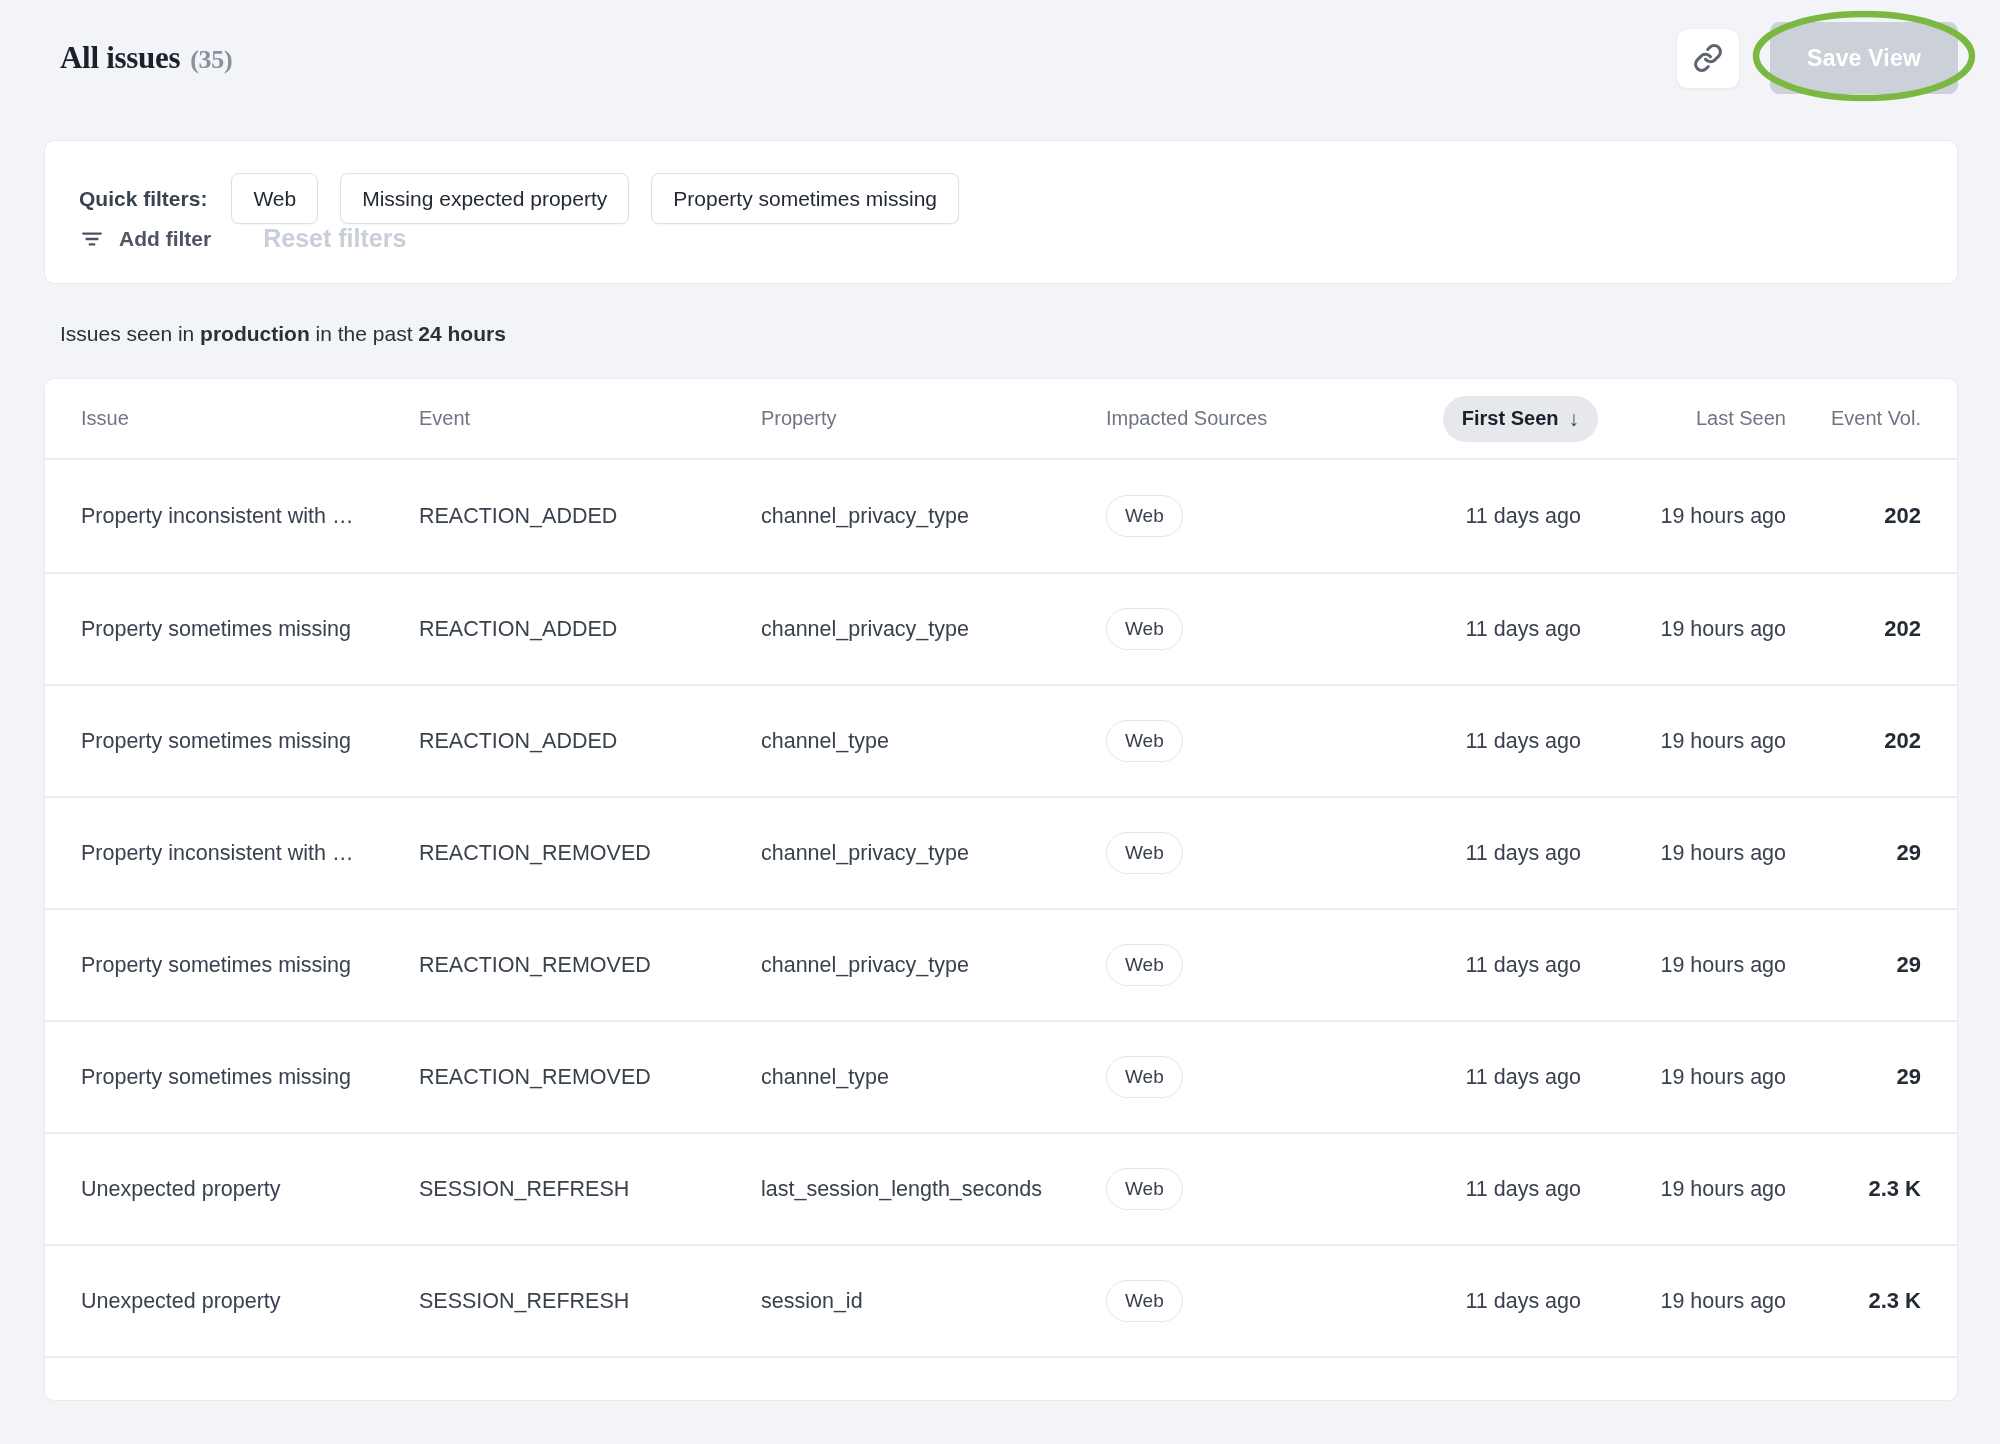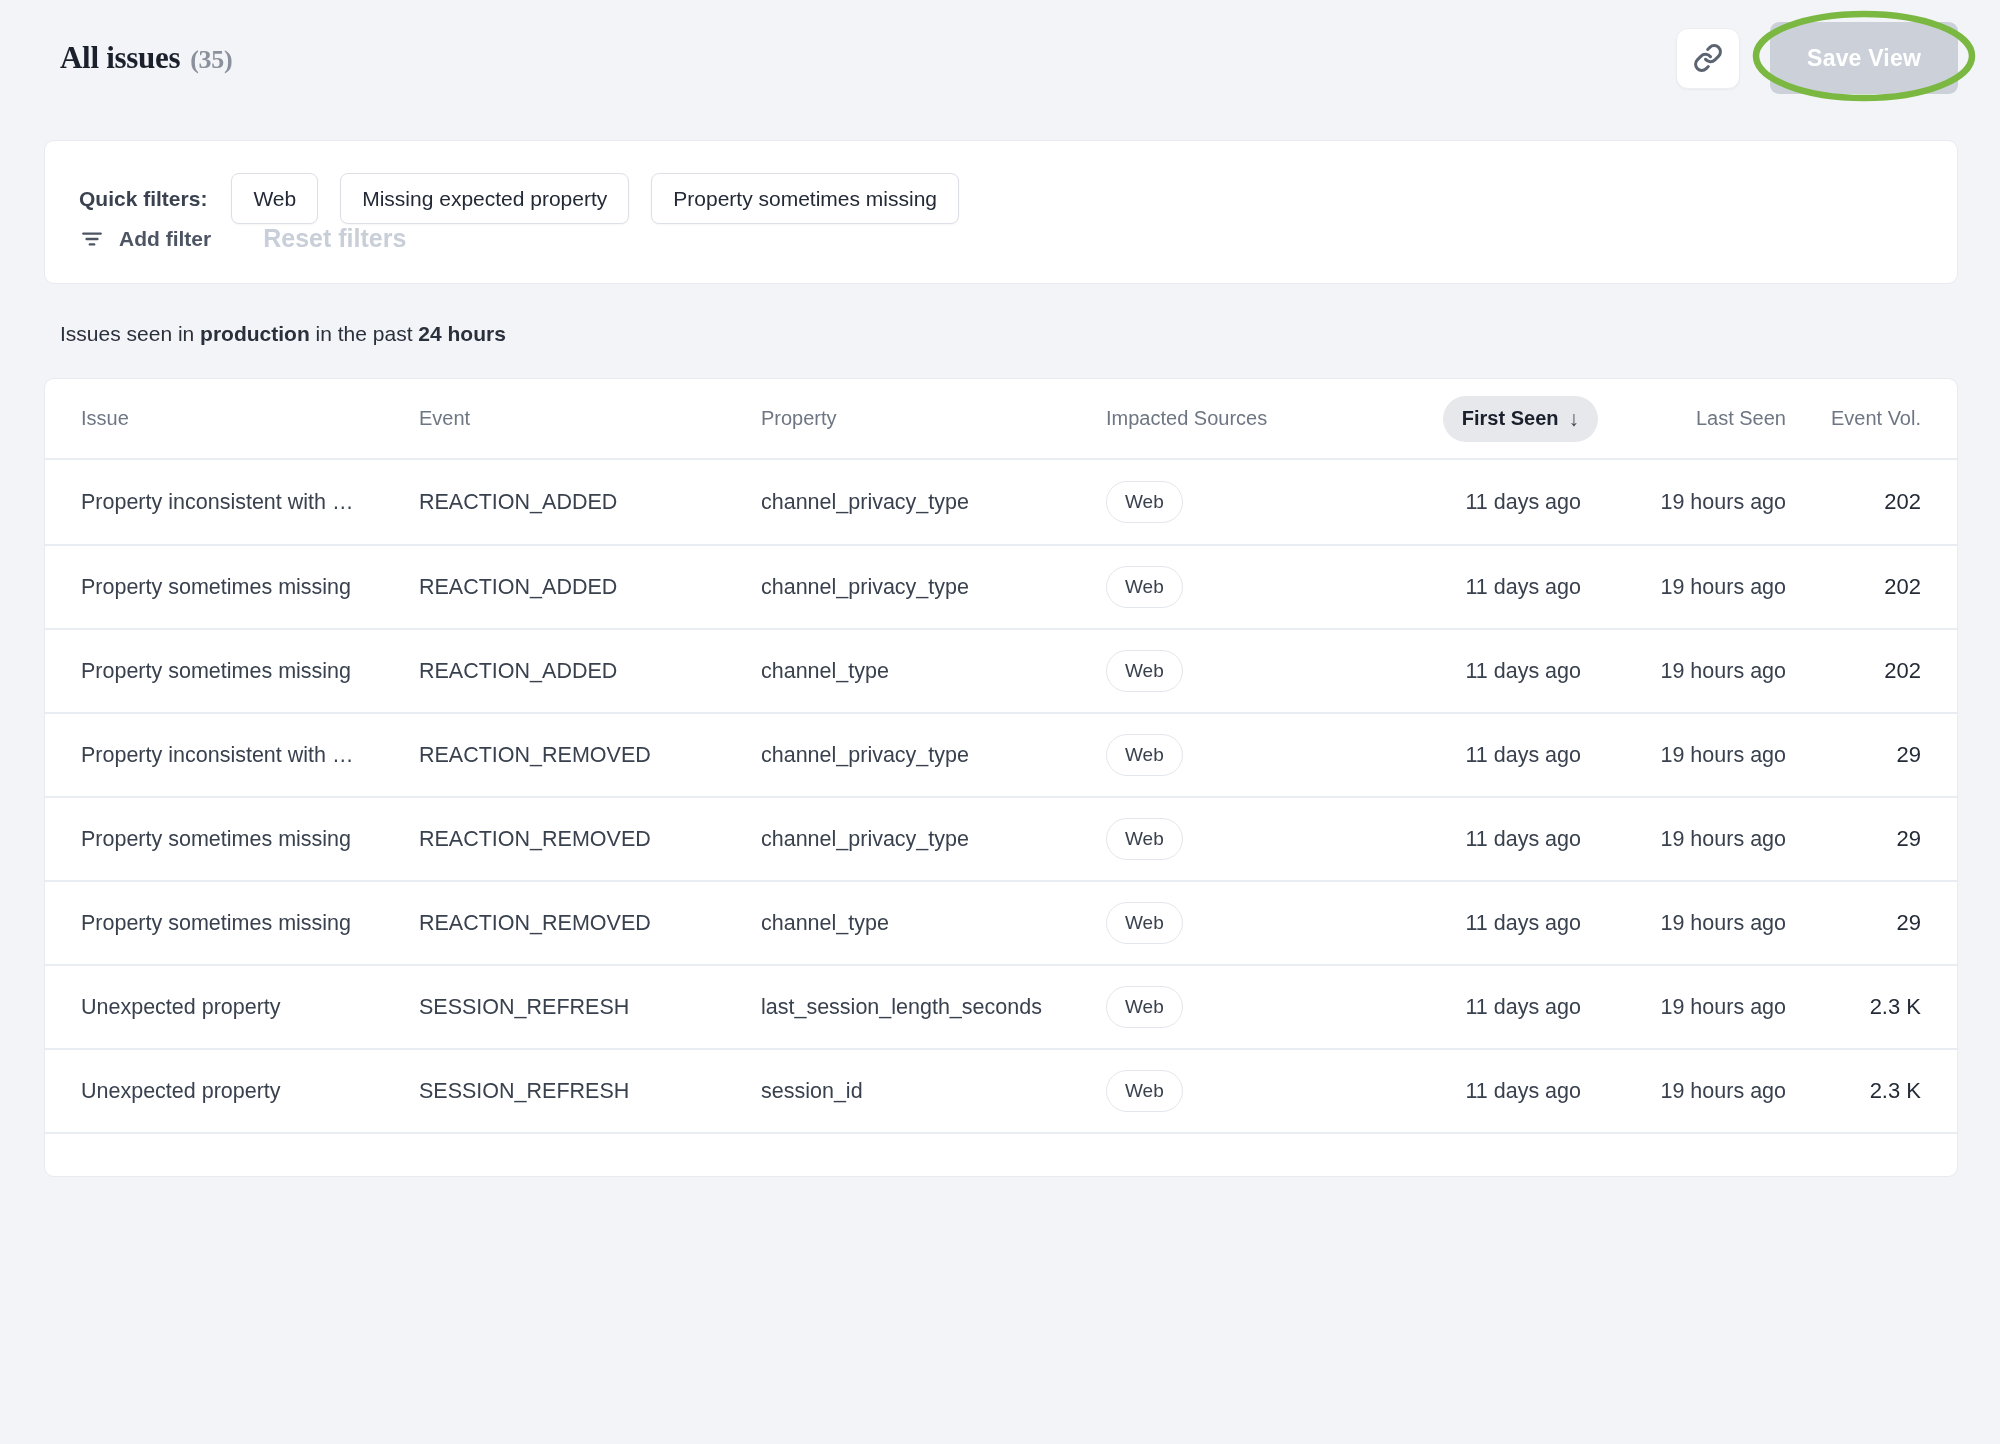--- a/index.html
+++ b/index.html
@@ -57,27 +57,27 @@
   .tgrid{display:grid; grid-template-columns:338px 342px 345px 275px 200px 205px 1fr;
          align-items:center; padding:0 36px;}
   .thead{height:81px; border-bottom:2px solid var(--row-divider); color:var(--muted-text);
          font-size:20px;}
   .th{white-space:nowrap;}
   .th.r, .cell.r{justify-self:end; text-align:left;}
   .sort-pill{display:inline-flex; align-items:center; gap:10px; background:var(--pill-bg);
              border-radius:999px; padding:11px 19px; color:#1a202c; font-weight:bold;
              font-size:20px; margin-right:-17px; cursor:pointer;}
   .sort-pill .arrow{color:#3f4754; font-weight:normal; font-size:21px;}
-  .row{height:84px; font-size:21.5px; color:var(--body-text); cursor:pointer;}
+  .row{height:112px; font-size:21.5px; color:var(--body-text); cursor:pointer;}
   .row + .row{border-top:2px solid var(--row-divider);}
   .row.partial{height:44px;}
   .cell{white-space:nowrap; overflow:hidden; text-overflow:ellipsis;}
   .web-pill{display:inline-block; background:#fff; border:1.5px solid #e3e6eb; border-radius:999px;
             padding:9px 18px; font-size:19px; color:#39414e;}
-  .cell.vol{color:var(--strong-text); font-weight:400; font-size:22px;}
+  .cell.vol{color:var(--strong-text); font-weight:700; font-size:22px;}
 </style>
 </head>
 <body>
 
 <div class="topbar">
   <h1 class="page-title">
     <span>All issues</span><span class="count">(35)</span>
   </h1>
   <div class="topbar-actions">
     <button class="icon-btn">

